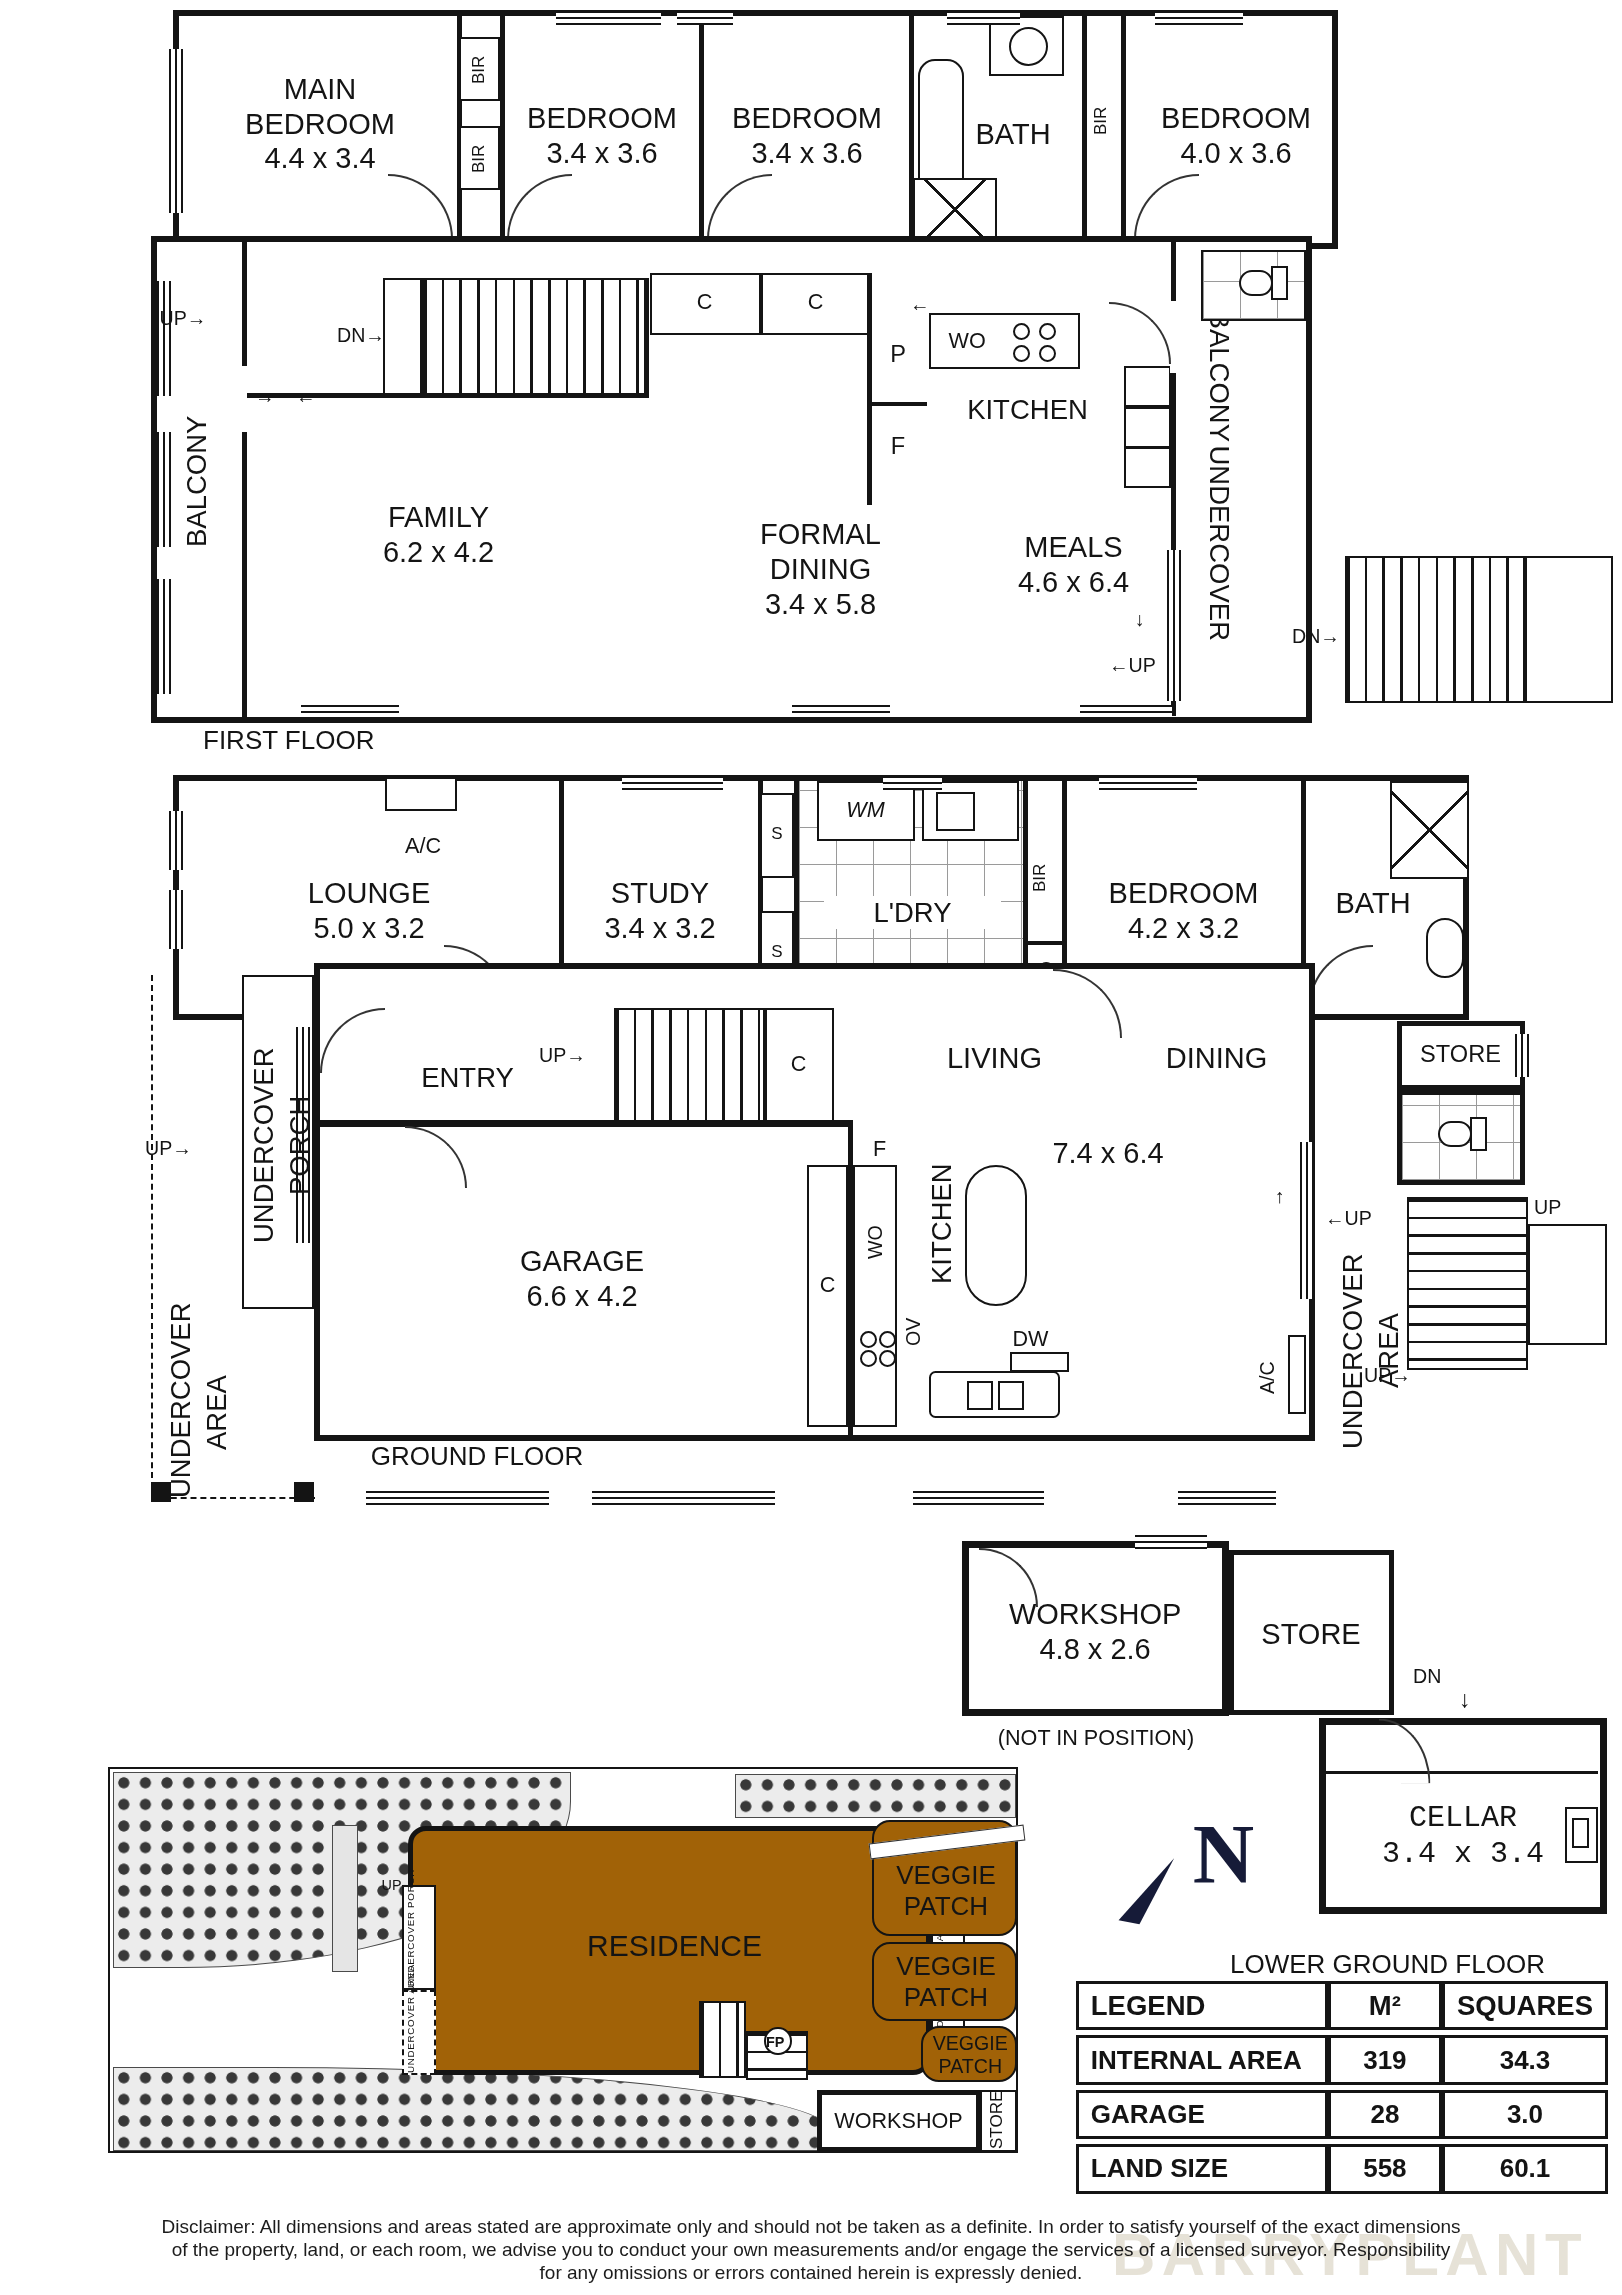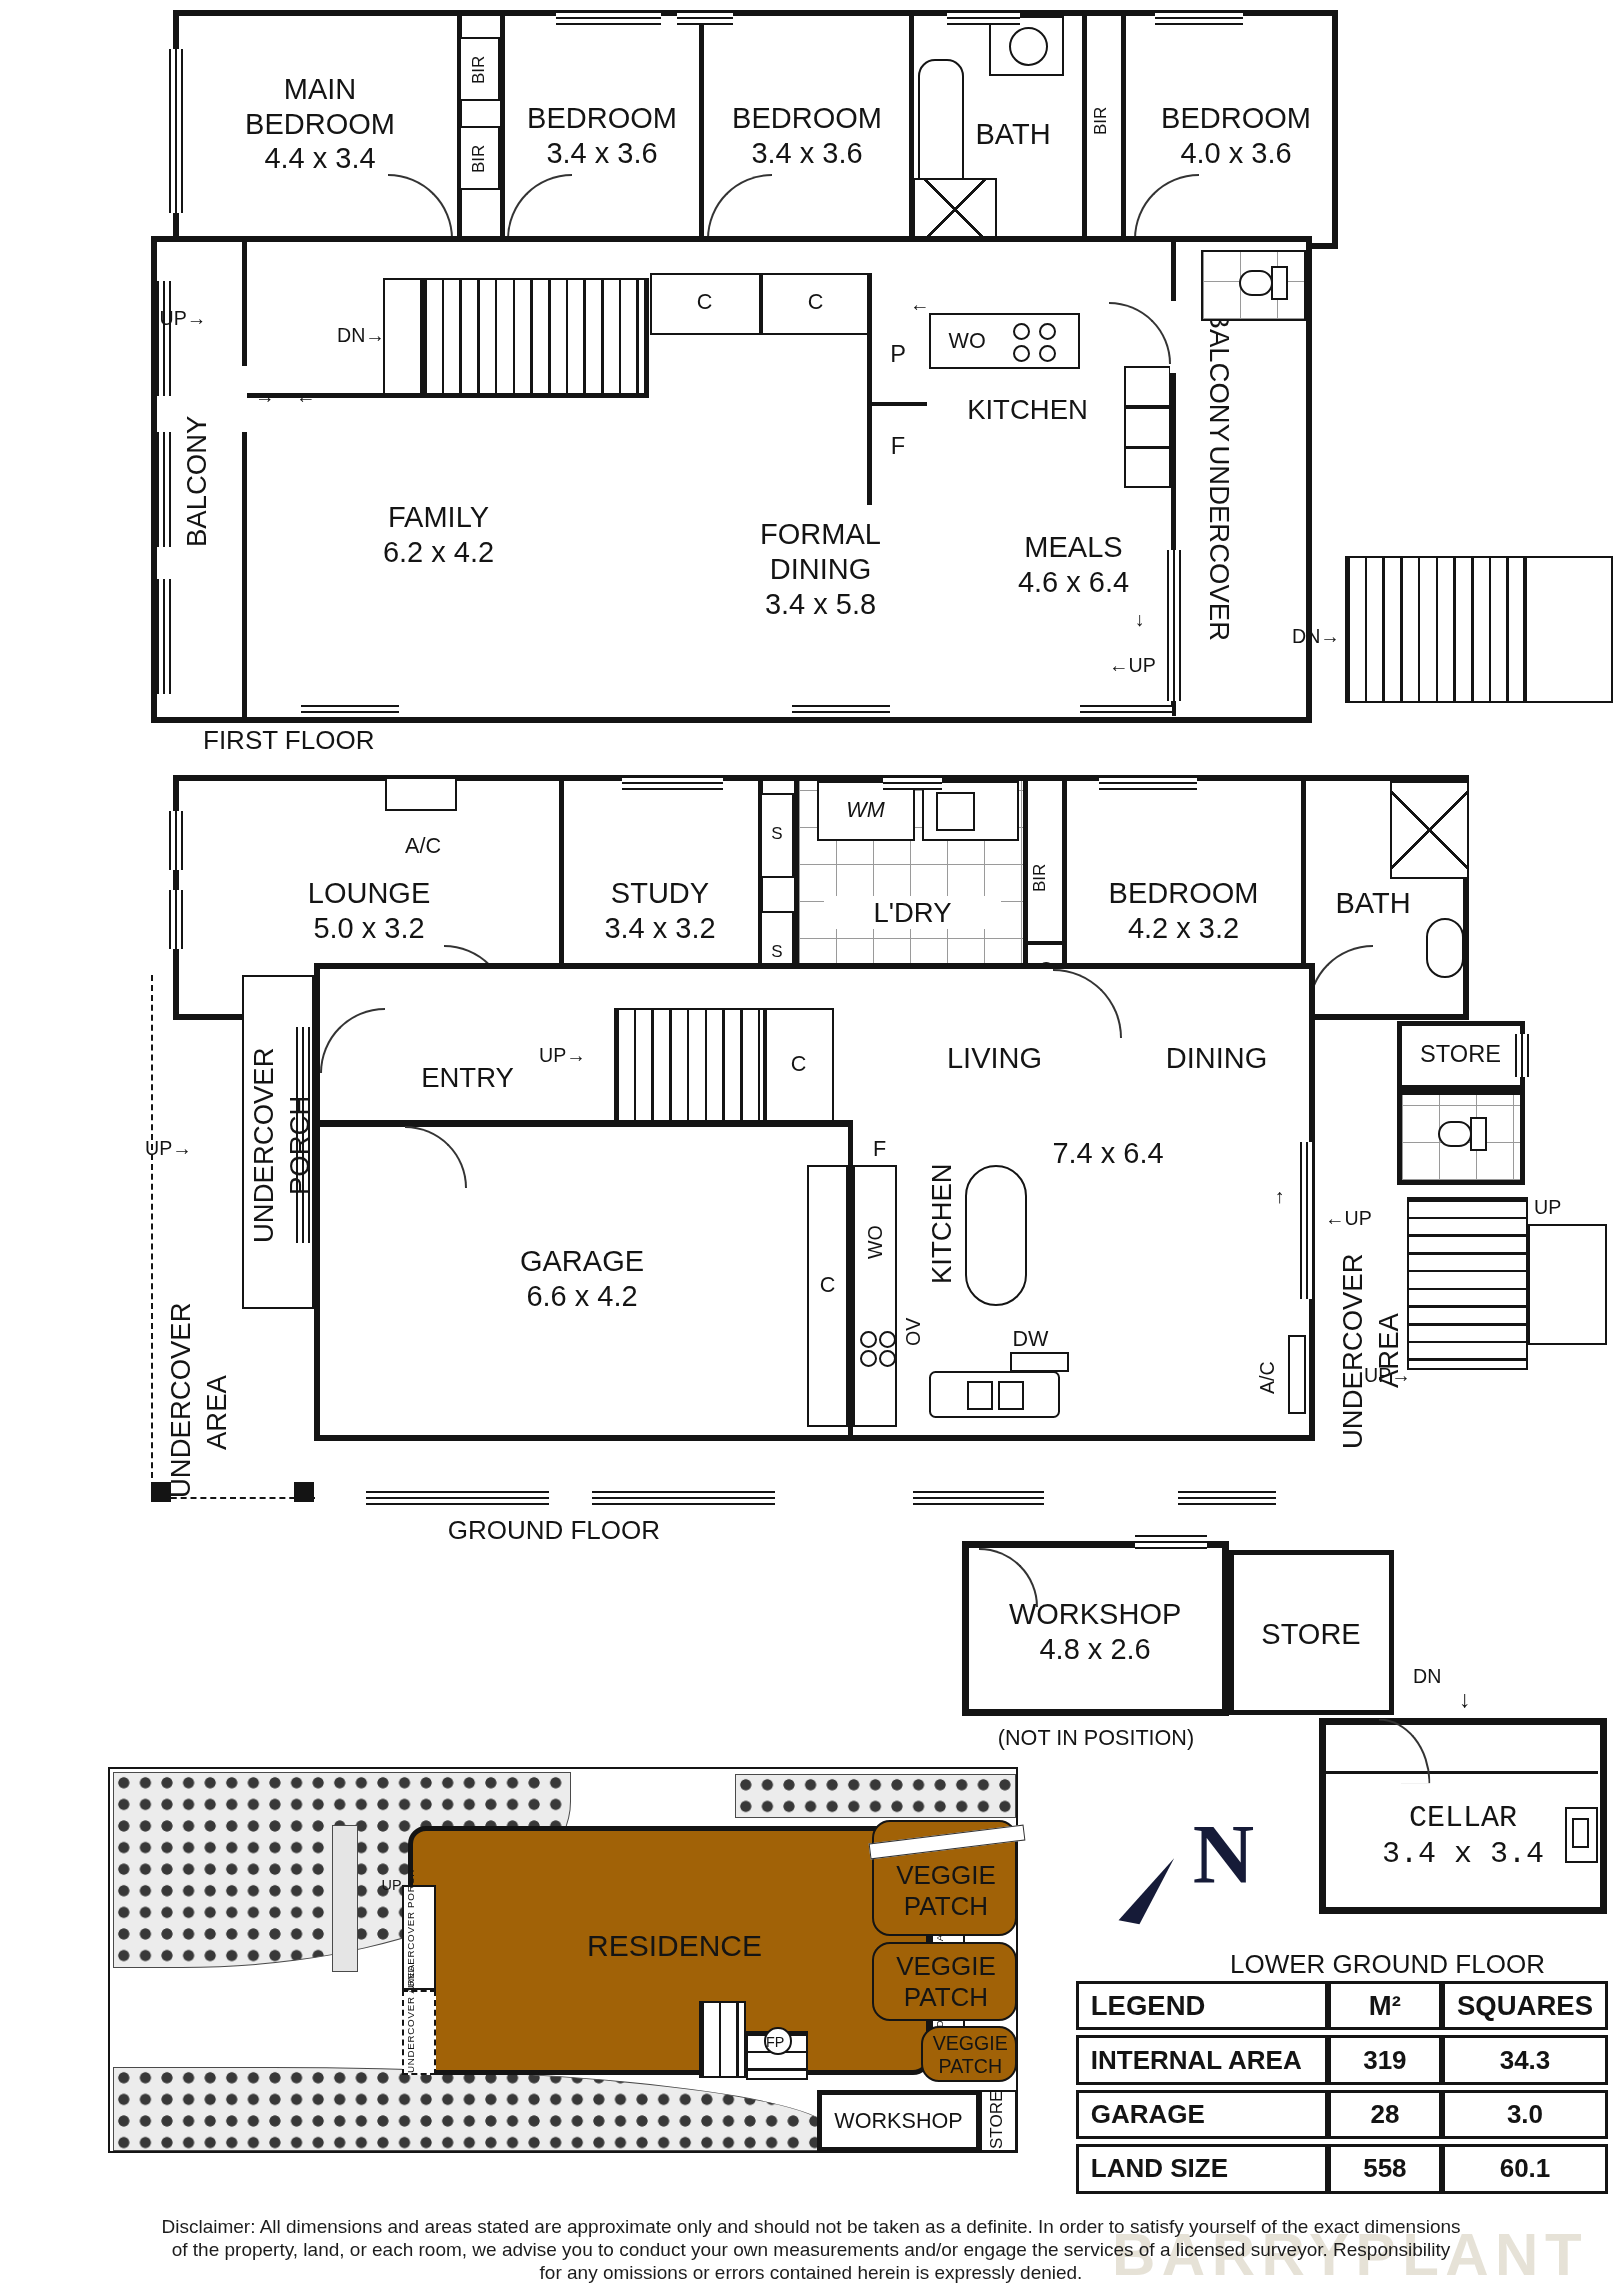--- a/index.html
+++ b/index.html
@@ -357,21 +357,21 @@
     <span class="vt">UNDERCOVER</span>
     <span class="vt">AREA</span>
   </div>
   <div class="sth" style="left:1407px;top:1197px;width:121px;height:173px;"></div>
   <div class="thin" style="left:1528px;top:1224px;width:79px;height:121px;"></div>
   <div class="lbl r30" style="left:1534px;top:1196px;width:52px;text-align:left;">UP</div>
   <div class="lbl r30" style="left:1364px;top:1364px;width:79px;text-align:left;">
     <span>UP</span><span>→</span>
   </div>
 
-  <div class="lbl r40" style="left:294px;top:1515px;width:366px;text-align:right;">GROUND FLOOR</div>
+  <div class="lbl r40" style="left:294px;top:1441px;width:366px;text-align:center;">GROUND FLOOR</div>
 
   <div class="blk2" style="left:962px;top:1541px;width:267px;height:175px;">
     <div class="arc" style="left:9.8px;top:0;width:59px;height:59px;transform:rotate(90deg);"></div>
     <div class="lbl r44" style="left:19.6px;top:49px;width:213px;">
       <div>WORKSHOP</div>
       <div class="dim">4.8 x 2.6</div>
     </div>
   </div>
   <div class="winh" style="left:1135px;top:1535px;width:72px;"></div>
   <div class="blk" style="left:1229px;top:1550px;width:165px;height:165px;border-width:5.2px;">
@@ -432,21 +432,21 @@
     <div class="abs gray" style="left:811px;top:257px;width:96px;height:56px;border:2px solid #141414;">
       <div class="lbl r30" style="left:3.3px;top:3.9px;width:88px;">
         <div>VEGGIE</div>
         <div>PATCH</div>
       </div>
     </div>
 
     <div class="st" style="left:589px;top:232px;width:47px;height:77px;"></div>
     <div class="sth" style="left:636px;top:262px;width:62px;height:49px;"></div>
     <div class="abs" style="left:654px;top:258px;width:27.5px;height:27.5px;border:2px solid #141414;border-radius:50%;background:#fff;">
-      <div class="lbl r22" style="left:0;top:4.6px;width:14px;">FP</div>
+      <div class="lbl r22" style="left:0;top:4.6px;width:14px;font-weight:bold;">FP</div>
     </div>
 
     <div class="abs" style="left:707px;top:321px;width:164px;height:62px;border:5.2px solid #141414;background:#fff;">
       <div class="lbl r33" style="left:0;top:13px;width:153px;">WORKSHOP</div>
     </div>
     <div class="abs" style="left:870px;top:321px;width:37px;height:62px;border:2px solid #141414;background:#fff;">
       <div class="lbl vt r26" style="left:5.2px;top:1.3px;height:56px;">STORE</div>
     </div>
   </div>
 

